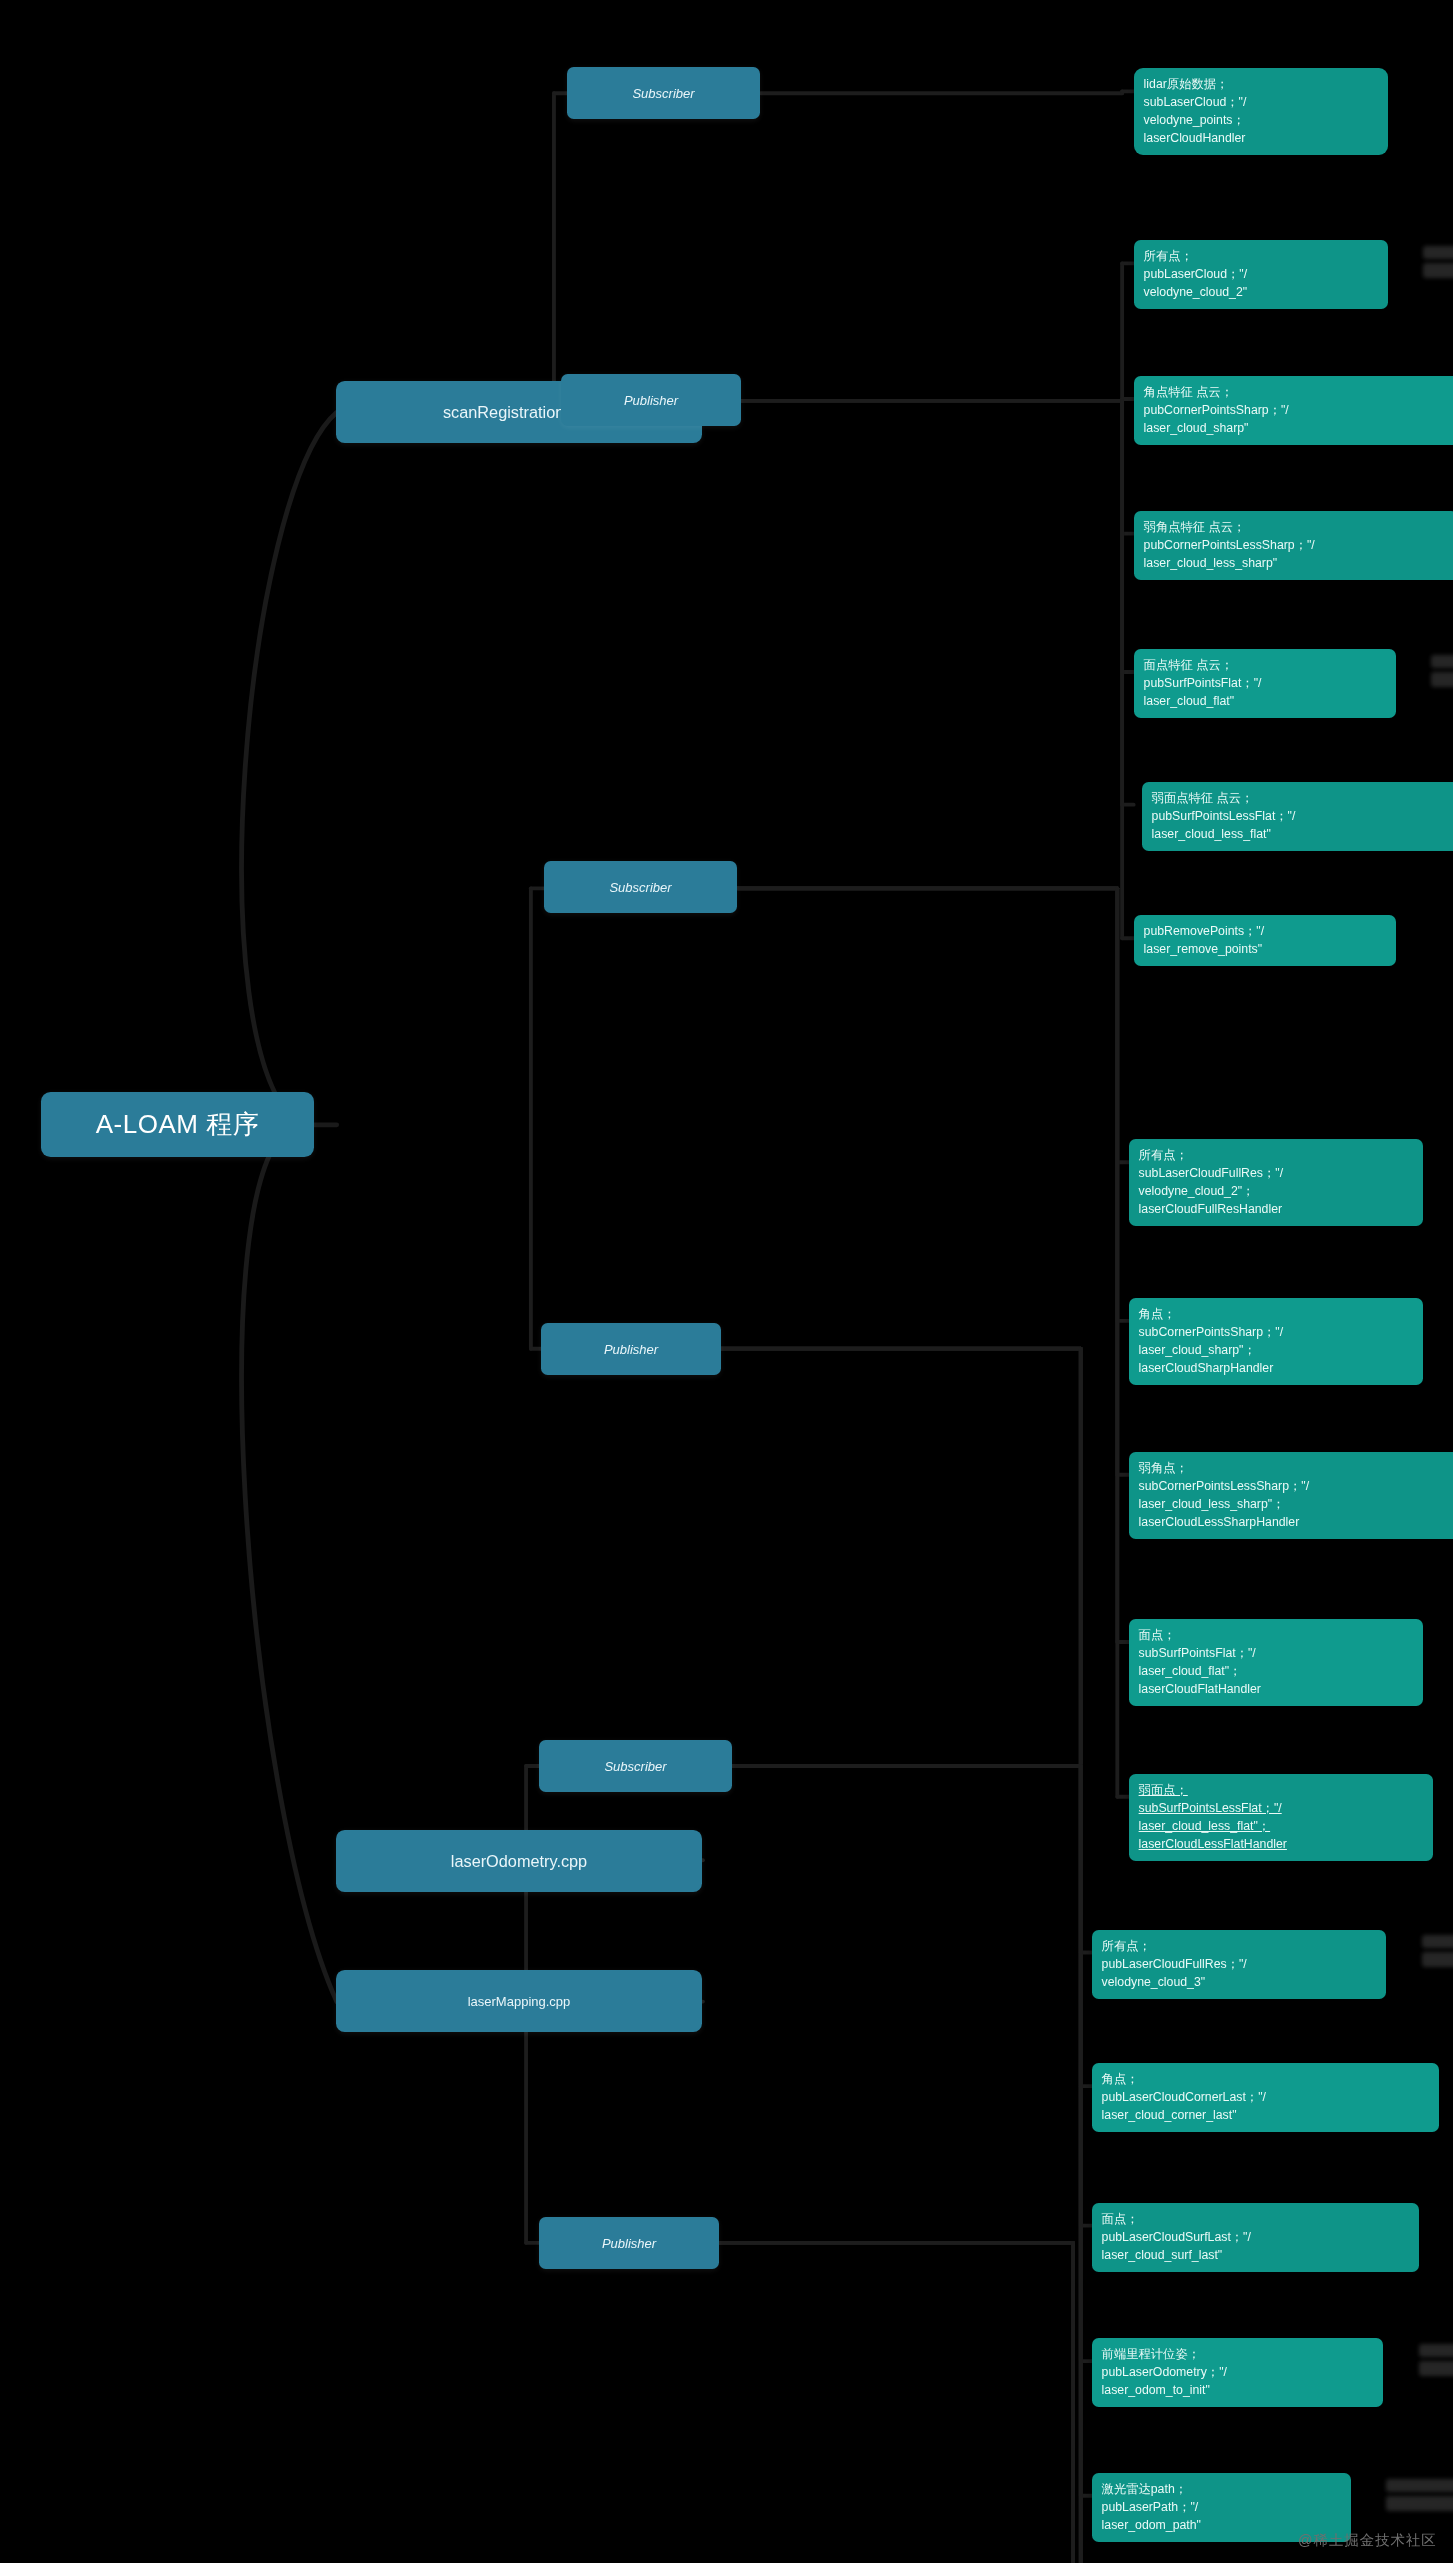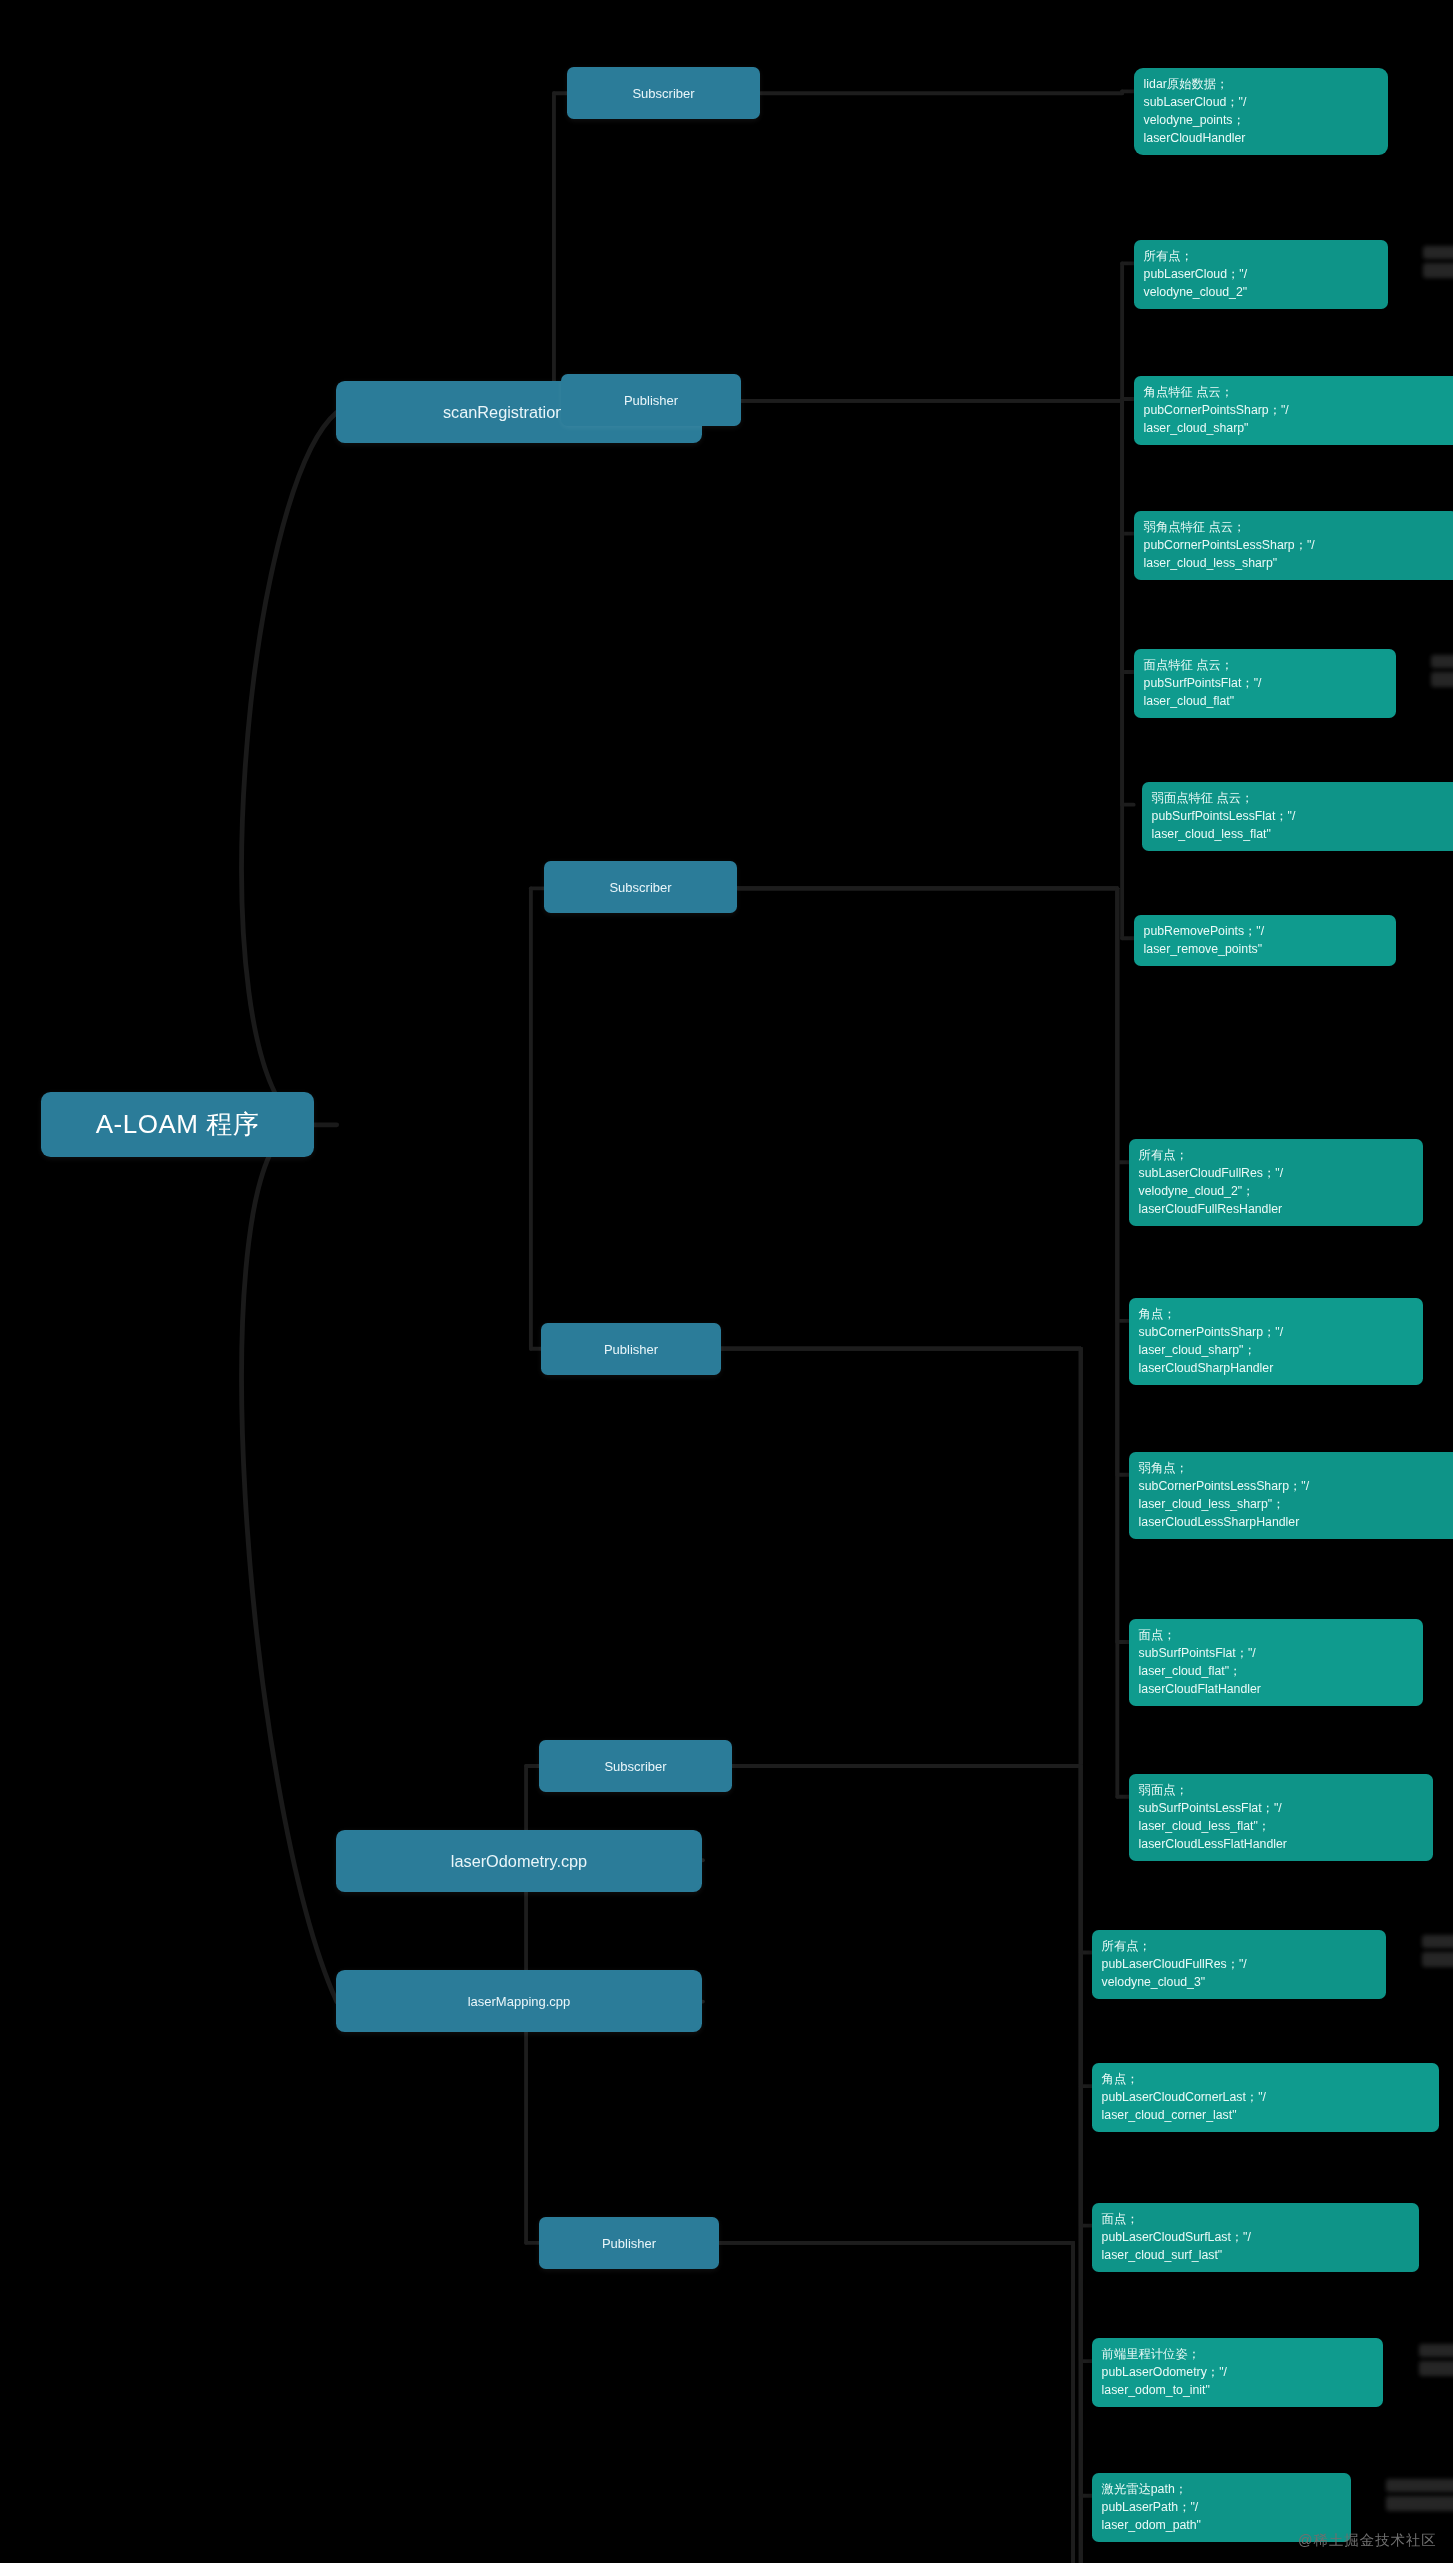--- a/index.html
+++ b/index.html
@@ -32,20 +32,21 @@
     font-size:16.3px; color:#eaf6fa; padding:0 11.5px;
     white-space:nowrap;
   }
   
   .role {
     background:#2b7c99;
     border-radius:6.7px;
     display:flex; align-items:center; justify-content:center;
     font-size:13px; color:#eaf6fa; padding:0 9.6px;
     white-space:nowrap;
+    font-style:italic;
   }
   
   .leaf {
     background:#0e9488;
     border-radius:6.7px;
     padding:6.7px 9.6px 7.7px 9.6px;
     font-size:12.3px;
     line-height:1.47;
     color:#eafaf7;
     white-space:pre-line;
@@ -216,21 +217,21 @@
 laser_cloud_sharp"；
 laserCloudSharpHandler</div>
     <div class="node leaf" style="left: 1129px; top: 1452px; width: 340px;">弱角点；
 subCornerPointsLessSharp；"/
 laser_cloud_less_sharp"；
 laserCloudLessSharpHandler</div>
     <div class="node leaf alt" style="left: 1129px; top: 1619px; width: 294px;">面点；
 subSurfPointsFlat；"/
 laser_cloud_flat"；
 laserCloudFlatHandler</div>
-    <div class="node leaf" style="left: 1129px; top: 1774px; width: 304px;">弱面点；
+    <div class="node leaf" style="left: 1129px; top: 1774px; width: 304px; text-decoration: underline;">弱面点；
 subSurfPointsLessFlat；"/
 laser_cloud_less_flat"；
 laserCloudLessFlatHandler</div>
     <div class="node leaf" style="left: 1092px; top: 1930px; width: 294px;">所有点；
 pubLaserCloudFullRes；"/
 velodyne_cloud_3"</div>
     <div class="redact" style="left: 1422px; top: 1935px;">
       <i style="width: 279px; height: 12.5px;"></i>
       <i style="width: 240px; height: 14.4px;"></i>
     </div>

